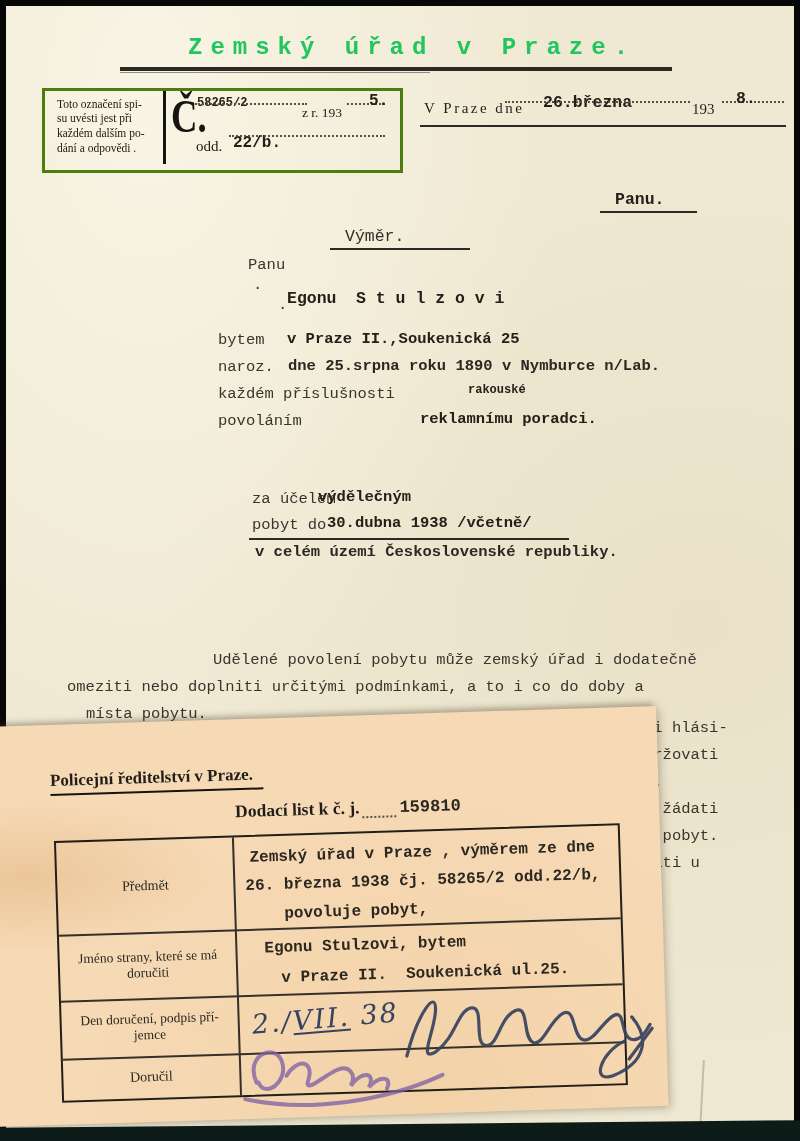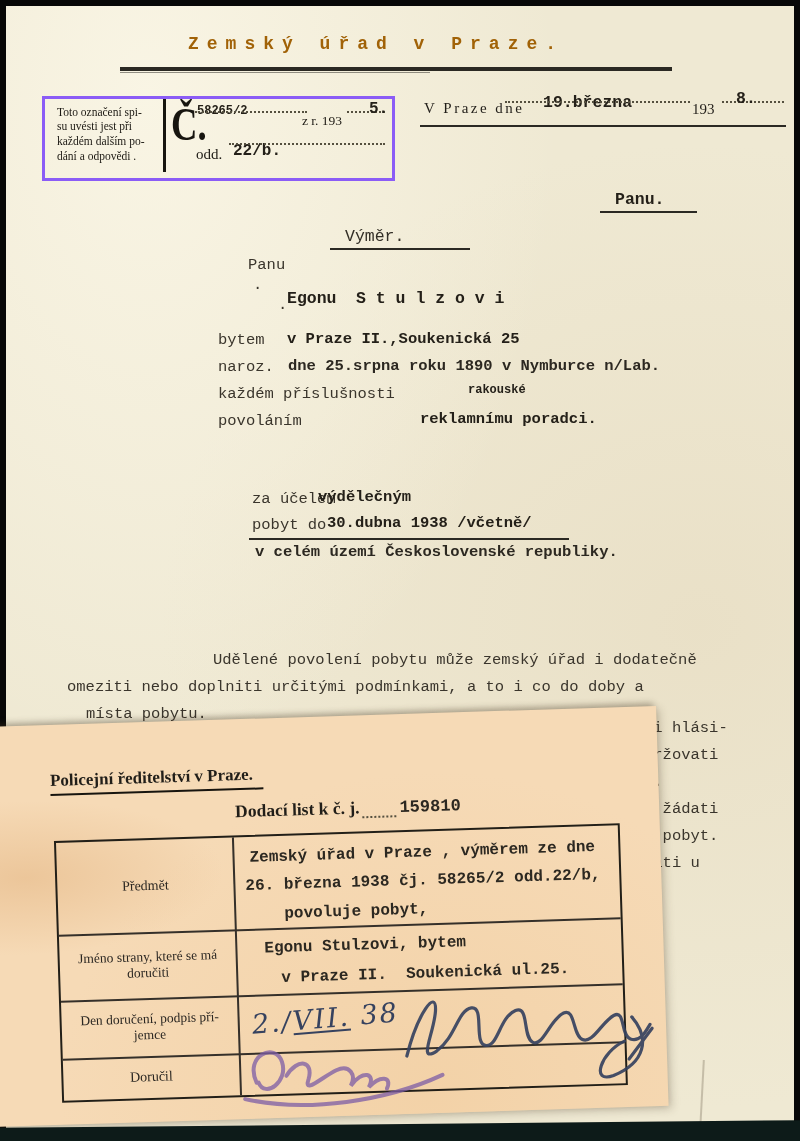--- a/index.html
+++ b/index.html
@@ -12,24 +12,24 @@
             #efe9d3; }
   .tw  { position:absolute; font-family:"Liberation Mono","DejaVu Sans Mono",monospace;
          color:#3a352c; white-space:pre; z-index:1; }
   .twb { color:#242019; font-weight:bold; }
   .twm { color:#2c2821; font-weight:bold; }
   .pr  { position:absolute; font-family:"Liberation Serif","DejaVu Serif",serif;
          color:#211e19; z-index:1; white-space:pre; }
   .rule   { position:absolute; background:#2b2923; z-index:1; }
   .dotted { position:absolute; border-bottom:2px dotted #55503f; z-index:1; }
 
-  .title { left:188px; top:34px; font-size:18px; font-weight:bold; letter-spacing:8px; color:#a16207; }
+  .title { left:188px; top:34px; font-size:24px; font-weight:bold; letter-spacing:8px; color:#22c55e; }
 
-  .refbox { position:absolute; left:42px; top:96px; width:347px; height:79px;
-            border:3px solid #8b5cf6; z-index:1; }
+  .refbox { position:absolute; left:42px; top:88px; width:347px; height:79px;
+            border:3px solid #4d7c0f; z-index:1;padding-left:8px; }
   .refbox .in { position:absolute; font-family:"Liberation Serif","DejaVu Serif",serif; color:#1c1913; }
 
   .slip { position:absolute; left:-20px; top:706px; width:676px; height:400px; z-index:3;
           transform:rotate(-1.8deg); transform-origin:100% 0;
           background:
             radial-gradient(ellipse at 6% 38%, rgba(226,178,126,.5) 0%, rgba(226,178,126,0) 22%),
             radial-gradient(ellipse at 65% 95%, rgba(242,208,164,.8) 0%, rgba(242,208,164,0) 60%),
             #f6dab6;
           box-shadow:-3px -3px 6px rgba(70,55,35,.35), 3px 3px 8px rgba(70,55,35,.25); }
   .slip .pr, .slip .tw { z-index:2; }
@@ -69,21 +69,21 @@
     <div class="dotted" style="left:150px;top:12px;width:112px"></div>
     <div class="in" style="left:257px;top:14px;font-size:13.5px">z r. 193</div>
     <div class="dotted" style="left:302px;top:12px;width:38px"></div>
     <div class="tw twb" style="left:324px;top:1px;font-size:16px">5.</div>
     <div class="in" style="left:151px;top:47px;font-size:15px">odd.</div>
     <div class="tw twb" style="left:188px;top:43px;font-size:16px">22/b.</div>
     <div class="dotted" style="left:184px;top:44px;width:156px"></div>
   </div>
 
   <div class="pr" style="left:424px;top:100px;font-size:15px;letter-spacing:2.5px">V Praze dne</div>
-  <div class="tw twb" style="left:543px;top:93px;font-size:16.5px">19.března</div>
+  <div class="tw twb" style="left:543px;top:93px;font-size:16.5px">26.března</div>
   <div class="dotted" style="left:505px;top:101px;width:185px"></div>
   <div class="pr" style="left:692px;top:101px;font-size:15px">193</div>
   <div class="dotted" style="left:722px;top:101px;width:62px"></div>
   <div class="tw twb" style="left:736px;top:89px;font-size:16.5px">8.</div>
   <div class="rule" style="left:420px;top:125px;width:366px;height:2.2px"></div>
 
   <div class="tw twb" style="left:615px;top:190px;font-size:16.5px">Panu.</div>
   <div class="rule" style="left:600px;top:211px;width:97px;height:2px"></div>
   <div class="tw" style="left:345px;top:227px;font-size:16.5px;color:#332f27">Výměr.</div>
   <div class="rule" style="left:330px;top:248px;width:140px;height:2px"></div>

